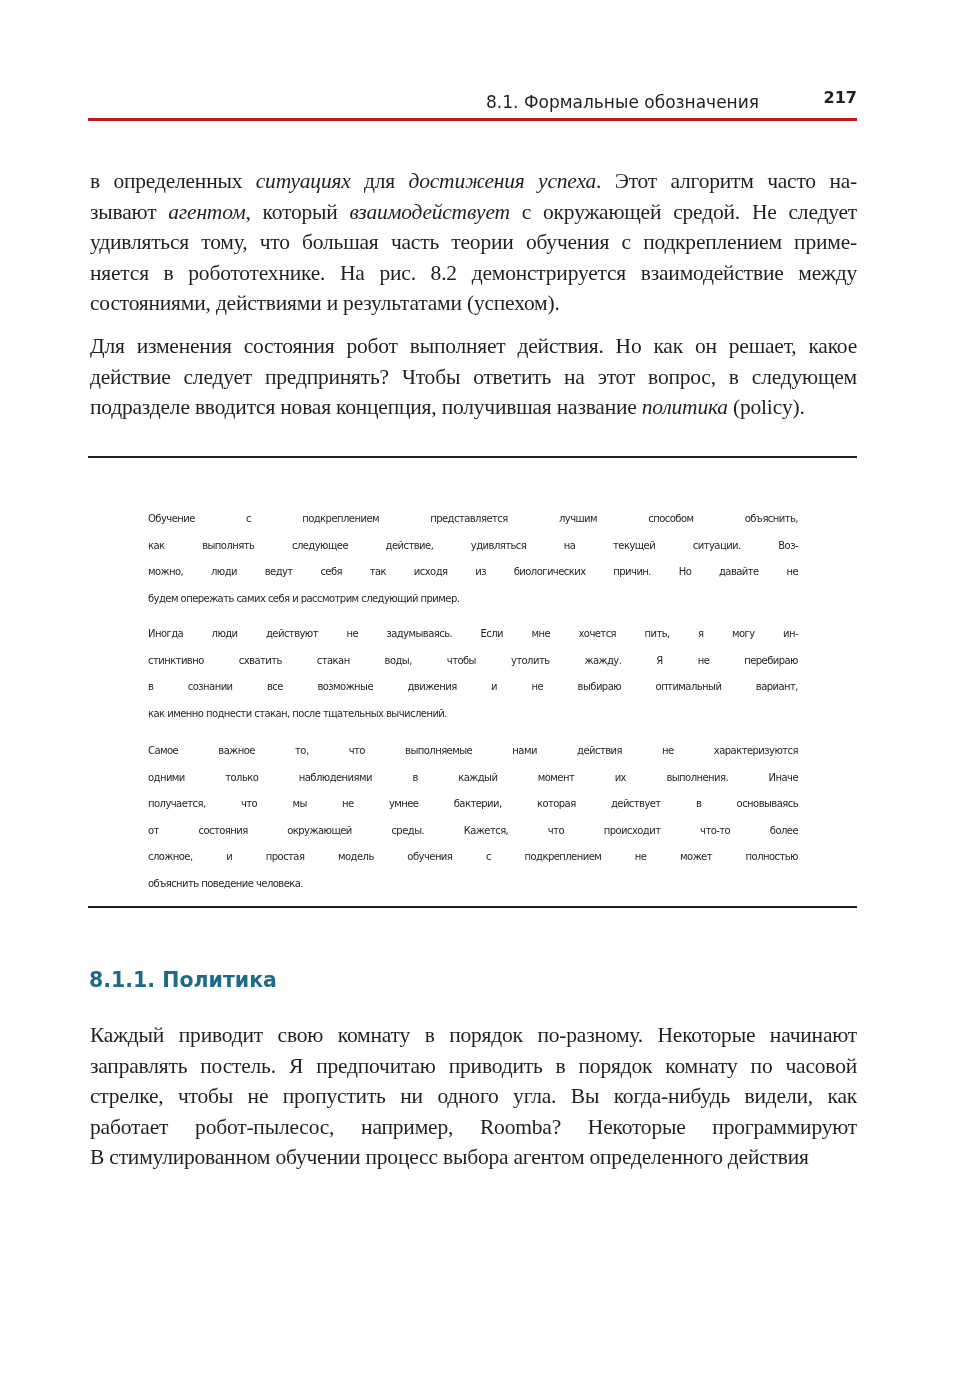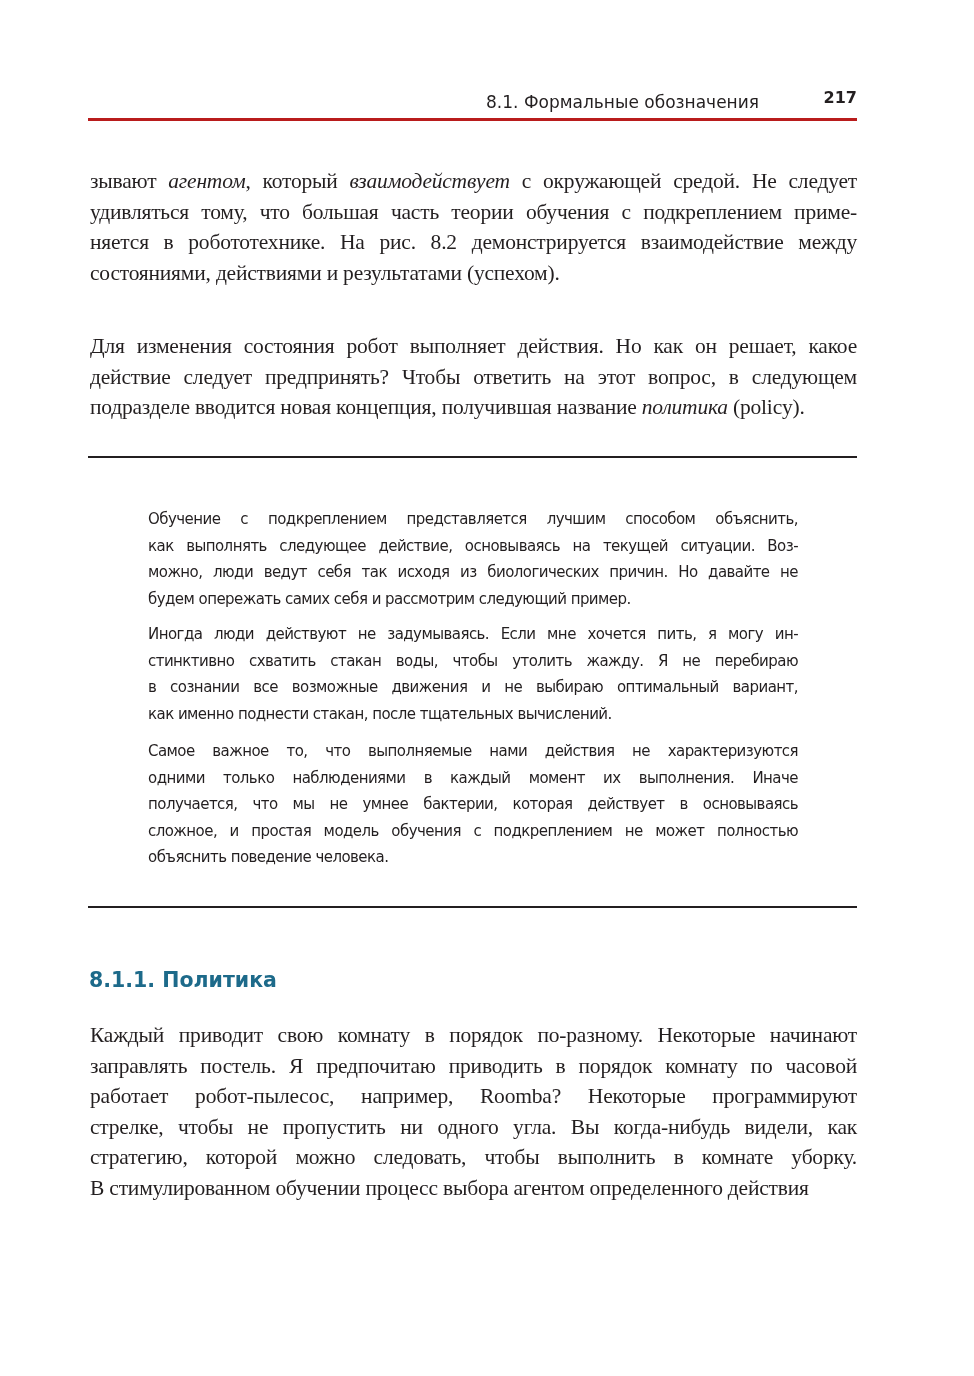--- a/index.html
+++ b/index.html
@@ -31,21 +31,21 @@
       position: absolute; left: 88px; top: 456px; width: 769px; height: 448px;
       border-top: 2.5px solid #231f20; border-bottom: 2.5px solid #231f20;
     }
     .sidebar-title {
       position: absolute; left: 60px; top: 12px;
       font-family: "DejaVu Sans", sans-serif; font-weight: bold; font-size: 14.5px;
       color: #231f20; letter-spacing: -0.3px; white-space: nowrap;
     }
     .sans-block {
       position: absolute; left: 60px; width: 650px;
-      font-family: "DejaVu Sans", sans-serif; font-size: 15px; color: #231f20;
+      font-family: "DejaVu Sans", sans-serif; font-size: 10px; color: #231f20;
     }
     .sans-block .line {
       display: block; height: 26.5px; line-height: 26.5px;
       text-align: justify; text-align-last: justify; white-space: nowrap;
       letter-spacing: -0.55px;
     }
     .sans-block .line.last { text-align-last: left; }
     .section-heading {
       position: absolute; left: 89px; top: 968px;
       font-family: "DejaVu Sans", sans-serif; font-weight: bold; font-size: 20.5px;
@@ -54,56 +54,57 @@
   </style>
 </head>
 <body>
 
 <div class="running-head">
   <span class="running-title">8.1. Формальные обозначения</span>
   <span class="page-number">217</span>
 </div>
 
 <div class="serif" style="top:166px;">
+    <span class="line">в определенных <em>ситуациях</em> для <em>достижения успеха</em>. Этот алгоритм часто на-</span>
     <span class="line">зывают <em>агентом</em>, который <em>взаимодействует</em> с окружающей средой. Не следует</span>
     <span class="line">удивляться тому, что большая часть теории обучения с подкреплением приме-</span>
     <span class="line">няется в робототехнике. На рис. 8.2 демонстрируется взаимодействие между</span>
     <span class="line last">состояниями, действиями и результатами (успехом).</span>
   </div>
 
 <div class="serif" style="top:331px;">
     <span class="line">Для изменения состояния робот выполняет действия. Но как он решает, какое</span>
     <span class="line">действие следует предпринять? Чтобы ответить на этот вопрос, в следующем</span>
     <span class="line last">подразделе вводится новая концепция, получившая название <em>политика</em> (policy).</span>
   </div>
 
 <div class="sidebar">
   <div class="sans-block" style="top:48px;">
       <span class="line">Обучение с подкреплением представляется лучшим способом объяснить,</span>
-      <span class="line">как выполнять следующее действие, основываясь на текущей ситуации. Воз-</span>
+      <span class="line">как выполнять следующее действие, удивляться на текущей ситуации. Воз-</span>
       <span class="line">можно, люди ведут себя так исходя из биологических причин. Но давайте не</span>
       <span class="line last">будем опережать самих себя и рассмотрим следующий пример.</span>
     </div>
   <div class="sans-block" style="top:163px;">
       <span class="line">Иногда люди действуют не задумываясь. Если мне хочется пить, я могу ин-</span>
       <span class="line">стинктивно схватить стакан воды, чтобы утолить жажду. Я не перебираю</span>
       <span class="line">в сознании все возможные движения и не выбираю оптимальный вариант,</span>
       <span class="line last">как именно поднести стакан, после тщательных вычислений.</span>
     </div>
   <div class="sans-block" style="top:280px;">
       <span class="line">Самое важное то, что выполняемые нами действия не характеризуются</span>
       <span class="line">одними только наблюдениями в каждый момент их выполнения. Иначе</span>
       <span class="line">получается, что мы не умнее бактерии, которая действует в основываясь</span>
+      <span class="line">от состояния окружающей среды. Кажется, что происходит что-то более</span>
       <span class="line">сложное, и простая модель обучения с подкреплением не может полностью</span>
       <span class="line last">объяснить поведение человека.</span>
     </div>
 </div>
 
 <div class="section-heading">8.1.1. Политика</div>
 
 <div class="serif" style="top:1020px;">
     <span class="line">Каждый приводит свою комнату в порядок по-разному. Некоторые начинают</span>
     <span class="line">заправлять постель. Я предпочитаю приводить в порядок комнату по часовой</span>
+    <span class="line">стрелке, чтобы не пропустить ни одного угла. Вы когда-нибудь видели, как</span>
     <span class="line">работает робот-пылесос, например, Roomba? Некоторые программируют</span>
-    <span class="line">стрелке, чтобы не пропустить ни одного угла. Вы когда-нибудь видели, как</span>
-    <span class="line">стратегию, которой можно следовать, чтобы выполнить в комнате уборку.</span>
     <span class="line last">В стимулированном обучении процесс выбора агентом определенного действия</span>
   </div>
 
 </body></html>

